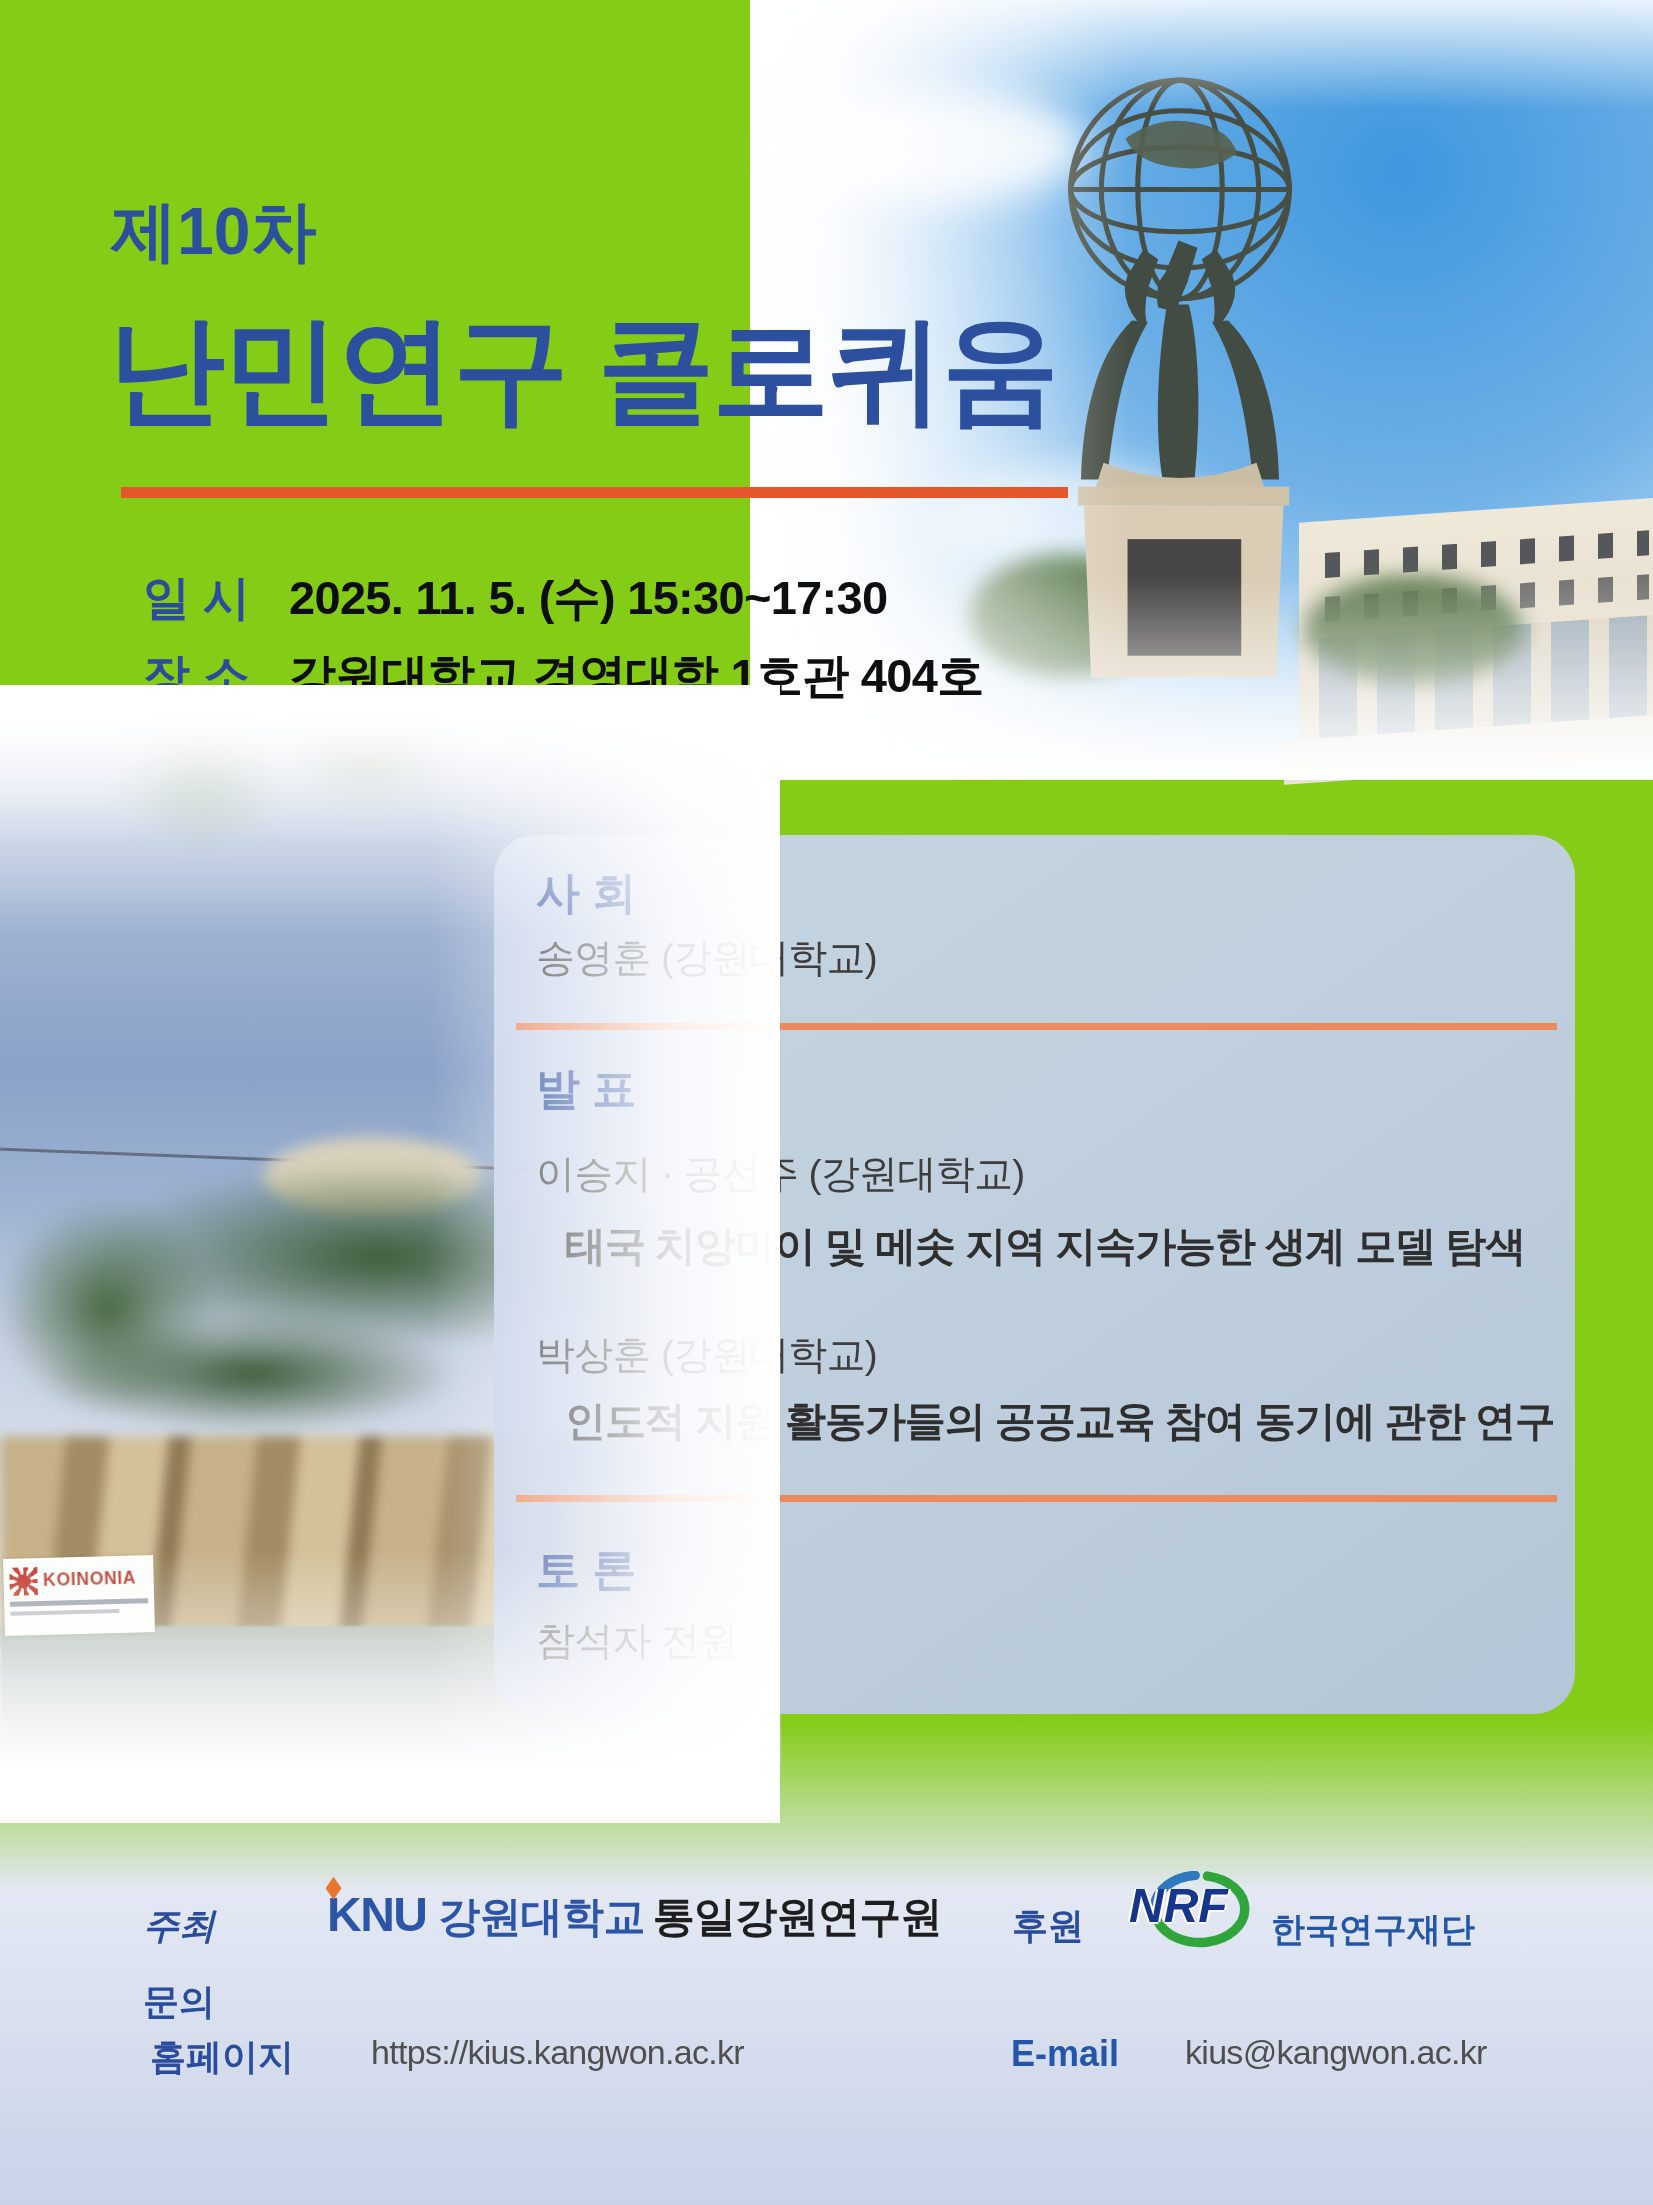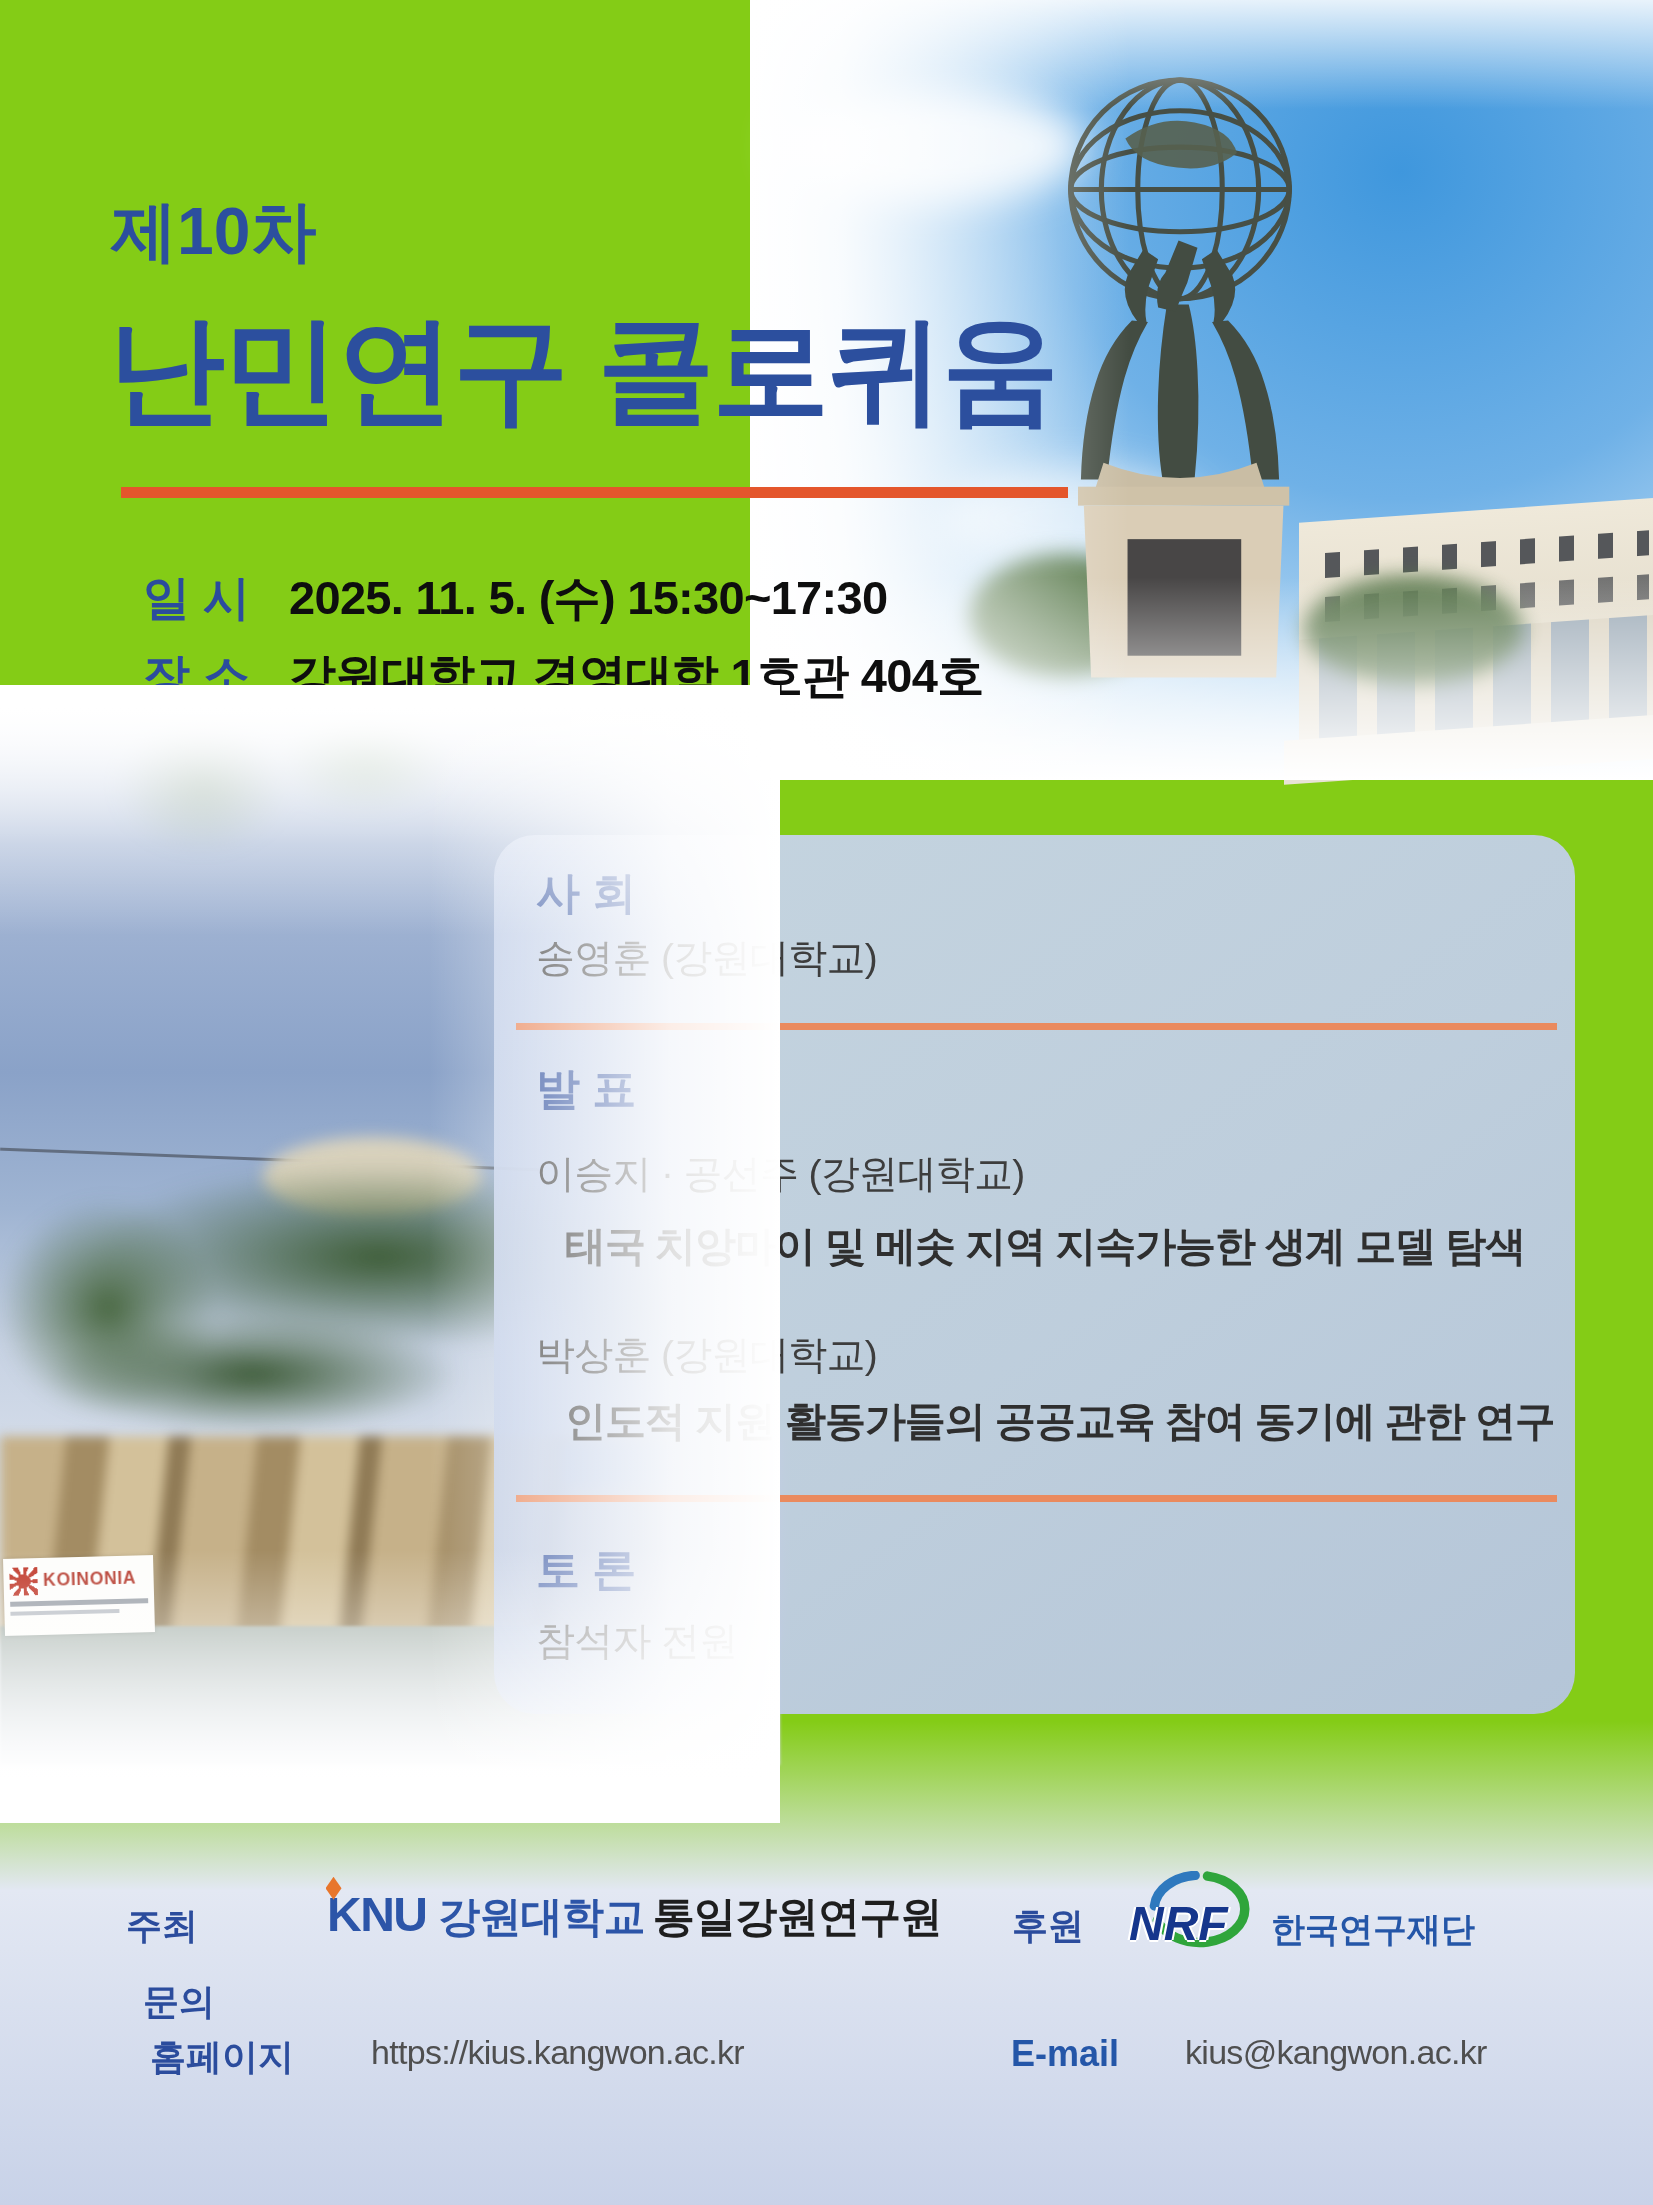--- a/index.html
+++ b/index.html
@@ -88,39 +88,39 @@
   .p-moderator-h{top:29px;}   .p-moderator-n{top:96px;}
   .p-div1{top:188px;}         .p-present-h{top:225px;}
   .p-presenter1{top:312px;}   .p-topic1{top:384px;}
   .p-presenter2{top:493px;}   .p-topic2{top:559px;}
   .p-div2{top:660px;}         .p-discuss-h{top:706px;}
   .p-discuss-n{top:779px;}
 
   
   .f-label{position:absolute;font-size:36px;font-weight:800;color:#2B4C9D;z-index:7;}
   .f-value{position:absolute;font-size:34px;font-weight:600;color:#4f4f4f;letter-spacing:-0.7px;z-index:7;white-space:nowrap;}
-  .lab-host{left:126px;top:1902px;}
+  .lab-host{left:143px;top:1902px;font-style:italic;}
   .lab-sponsor{left:1012px;top:1902px;}
   .lab-contact{left:143px;top:1978px;}
   .lab-home{left:143px;top:2033px;margin-left:7px;}
   .lab-email{left:1011px;top:2033px;color:#2456A8;}
   .val-contact{left:327px;top:1976px;}
   .val-home{left:327px;top:2033px;font-weight:500;margin-left:44px;}
   .val-email{left:1185px;top:2033px;font-weight:500;}
 
   .knu-logo{position:absolute;left:327px;top:1887px;display:flex;align-items:baseline;z-index:7;}
   .knu-diamond{position:absolute;left:-1.5px;top:-10.2px;width:16px;height:23px;background:#E8762C;
     clip-path:polygon(50% 0,100% 50%,50% 100%,0 50%);}
   .knu-acronym{font-size:48px;font-weight:900;color:#2C55A8;letter-spacing:-1.5px;}
   .knu-univ{font-size:42px;font-weight:800;color:#2C55A8;margin-left:11.7px;letter-spacing:-0.7px;}
   .knu-inst{font-size:42px;font-weight:800;color:#1e1e1e;margin-left:8px;letter-spacing:-0.7px;}
 
   .nrf-logo{position:absolute;left:1116px;top:1871px;width:467px;height:80px;z-index:7;}
   .nrf-swoosh{position:absolute;left:7.3px;top:0;width:153px;height:80px;}
-  .nrf-acronym{position:absolute;left:13px;top:25px;font-size:48px;font-weight:900;font-style:italic;
+  .nrf-acronym{position:absolute;left:13px;top:7px;font-size:48px;font-weight:900;font-style:italic;
     color:#16368C;text-shadow:2.2px 0 0 #fff,-2.2px 0 0 #fff,0 1.5px 0 #fff;}
   .nrf-foundation{position:absolute;left:155px;top:36px;font-size:34px;font-weight:800;color:#2456A8;white-space:nowrap;}
 </style>
 </head>
 <body>
 
 <div id="poster">
 
   <div class="photo-statue">
     <div class="cloud c1"></div>

